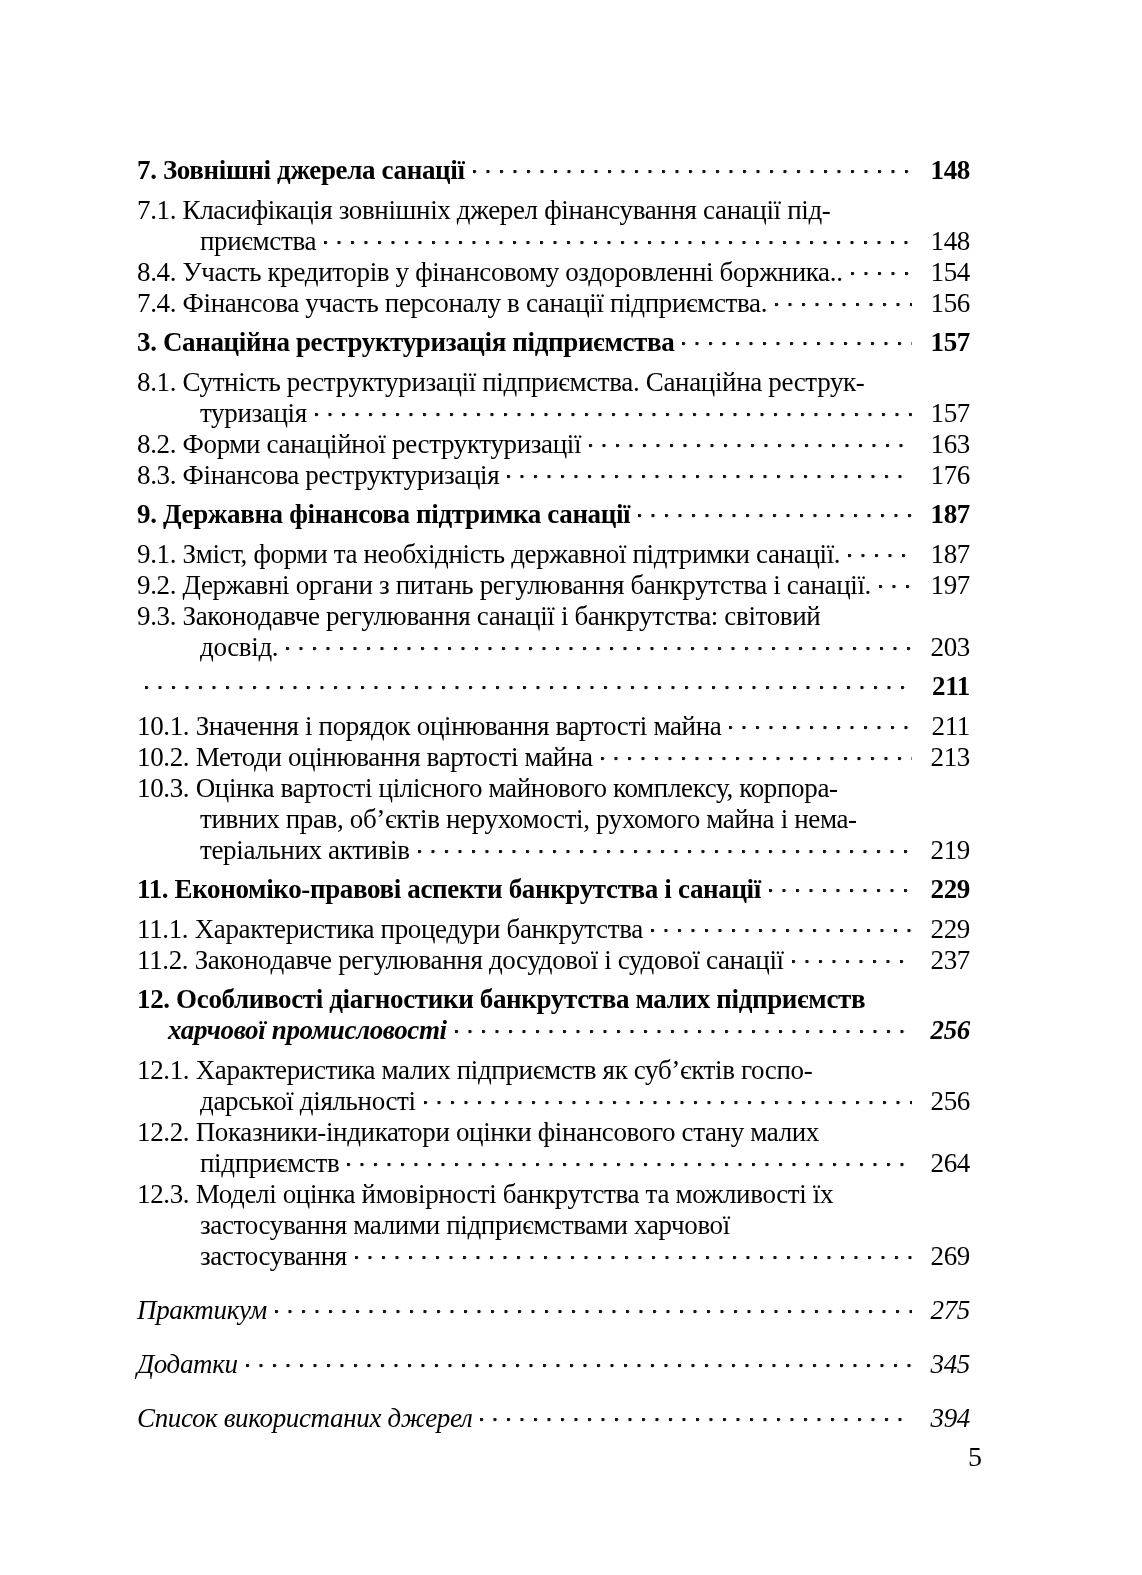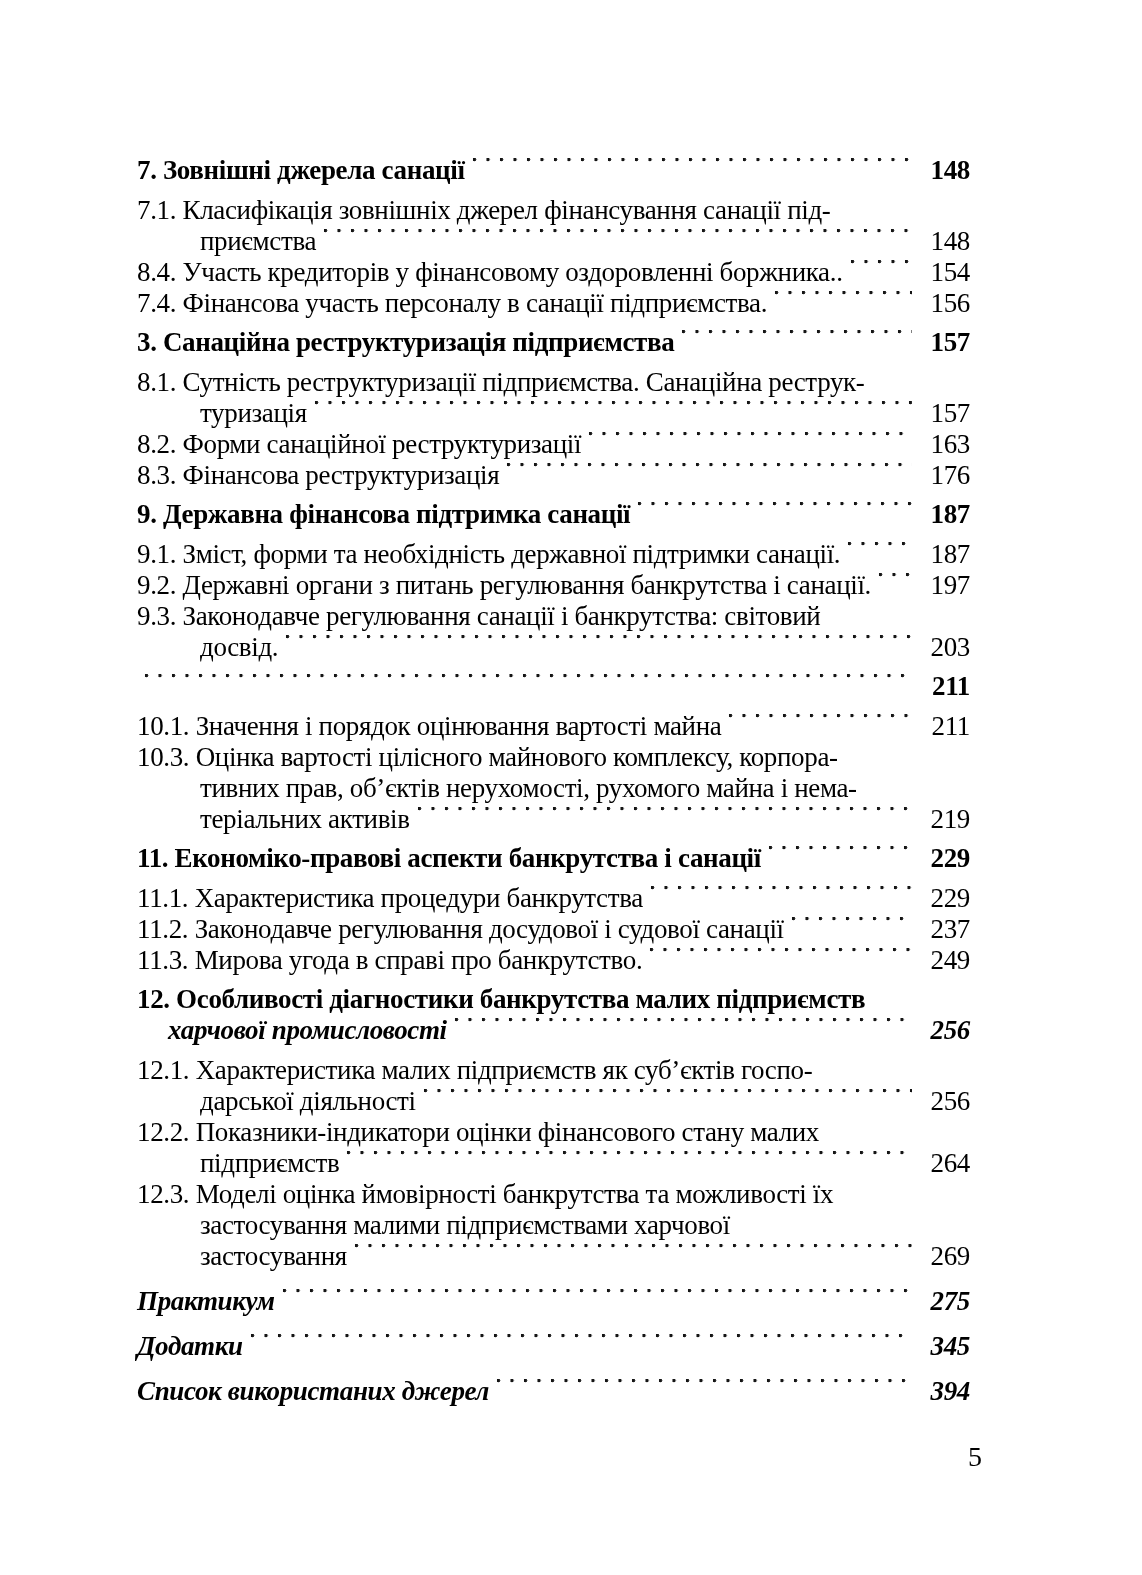--- a/index.html
+++ b/index.html
@@ -16,25 +16,25 @@
     position: absolute;
     left: 137px;
     top: 147px;
     width: 833px;
     font-size: 27px;
     line-height: 31px;
     letter-spacing: -0.35px;
   }
   .entry { margin: 0; }
   .entry.chapter { font-weight: bold; margin-top: 8px; margin-bottom: 9px; }
-  .entry.backmatter { font-weight: bold; font-style: italic; margin-top: 14px; }
+  .entry.backmatter { font-weight: normal; font-style: italic; margin-top: 23px; }
   .line { white-space: nowrap; }
   .line.cont { padding-left: 63px; }
   .chapter .line.cont { padding-left: 31px; font-style: italic; }
-  .line.last { display: flex; align-items: flex-start; }
+  .line.last { display: flex; align-items: center; }
   .txt { flex: 0 0 auto; }
   .dots {
     flex: 1 1 auto;
     min-width: 12px;
     height: 7px;
     margin: 0 10px 0 7px;
     background-image: radial-gradient(circle at 2.5px 4.6px, #151515 1.55px, rgba(0,0,0,0) 2px);
     background-size: 13.5px 7px;
     background-repeat: repeat-x;
   }
@@ -146,20 +146,27 @@
         </div>
       </div>
       <div class="entry sub">
         <div class="line last">
           <span class="txt">10.1. Значення і порядок оцінювання вартості майна</span>
           <span class="dots"></span>
           <span class="pg">211</span>
         </div>
       </div>
       <div class="entry sub">
+        <div class="line last">
+          <span class="txt">10.2. Методи оцінювання вартості майна</span>
+          <span class="dots"></span>
+          <span class="pg">213</span>
+        </div>
+      </div>
+      <div class="entry sub">
         <div class="line"><span class="txt">10.3. Оцінка вартості цілісного майнового комплексу, корпора-</span></div>
         <div class="line cont"><span class="txt">тивних прав, об’єктів нерухомості, рухомого майна і нема-</span></div>
         <div class="line cont last">
           <span class="txt">теріальних активів</span>
           <span class="dots"></span>
           <span class="pg">219</span>
         </div>
       </div>
       <div class="entry chapter">
         <div class="line last">
@@ -173,27 +180,20 @@
           <span class="txt">11.1. Характеристика процедури банкрутства</span>
           <span class="dots"></span>
           <span class="pg">229</span>
         </div>
       </div>
       <div class="entry sub">
         <div class="line last">
           <span class="txt">11.2. Законодавче регулювання досудової і судової санації</span>
           <span class="dots"></span>
           <span class="pg">237</span>
-        </div>
-      </div>
-      <div class="entry sub">
-        <div class="line last">
-          <span class="txt">11.3. Мирова угода в справі про банкрутство.</span>
-          <span class="dots"></span>
-          <span class="pg">249</span>
         </div>
       </div>
       <div class="entry chapter">
         <div class="line"><span class="txt">12. Особливості діагностики банкрутства малих підприємств</span></div>
         <div class="line cont last">
           <span class="txt">харчової промисловості</span>
           <span class="dots"></span>
           <span class="pg">256</span>
         </div>
       </div>

